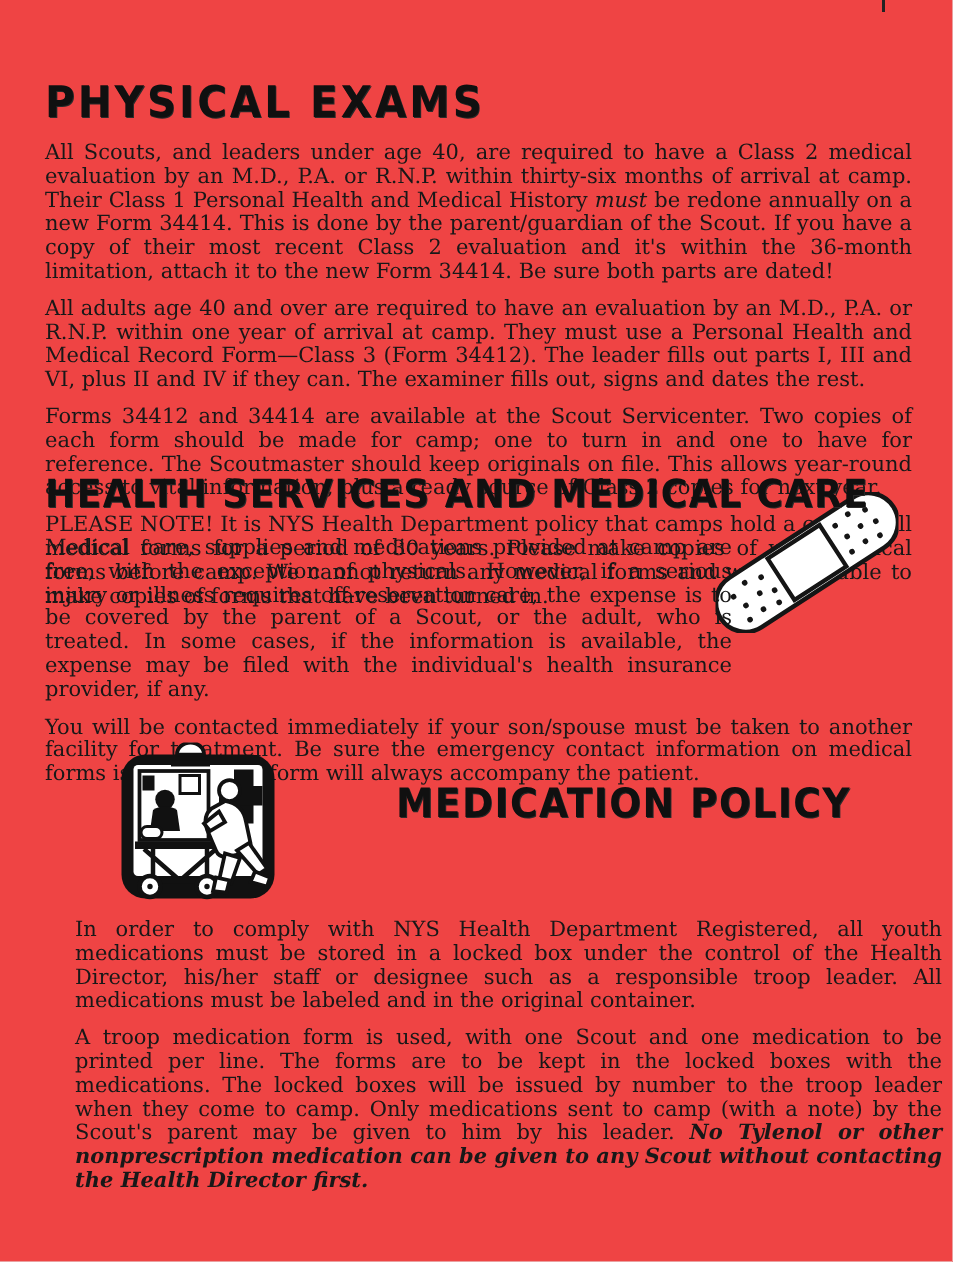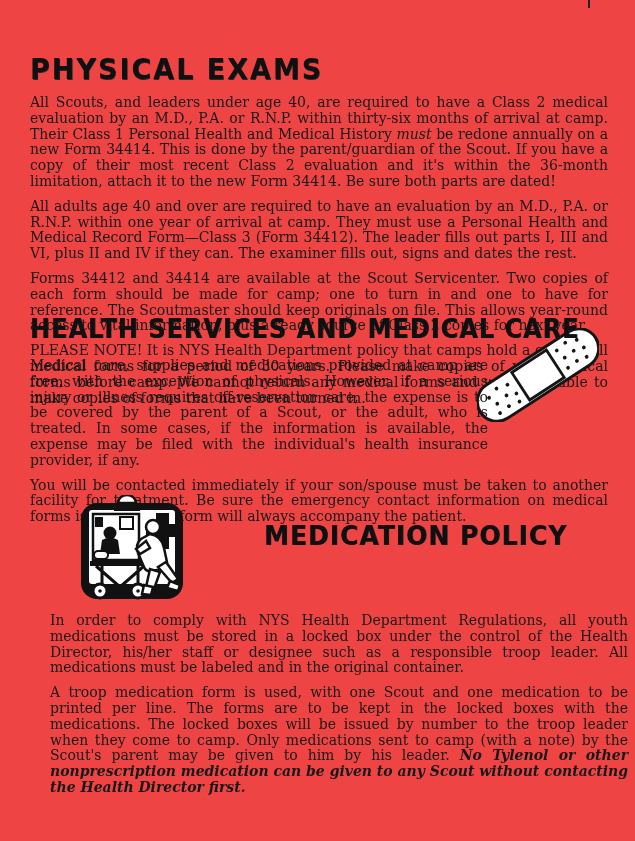--- a/index.html
+++ b/index.html
@@ -143,18 +143,18 @@
           <path d="M70 74 l-4 18 8 2 6 -17 z"></path>
           <path d="M90 86 l10 4 -2 6 -11 -3 z"></path>
           <path d="M64 90 l-2 9 9 1 2 -8 z"></path>
         </g>
       </svg>
     </div>
 
     <h1 class="title-grunge">MEDICATION POLICY</h1>
 
     <div class="mp-body">
-      <p class="body-par">In order to comply with NYS Health Department Regulations, all youth medications must be stored in a locked box under the control of the Health Director, his/her staff or designee such as a responsible troop leader. All medications must be labeled and in the original container.</p>
+      <p class="body-par">In order to comply with NYS Health Department Registered, all youth medications must be stored in a locked box under the control of the Health Director, his/her staff or designee such as a responsible troop leader. All medications must be labeled and in the original container.</p>
       <p class="body-par"><span>A troop medication form is used, with one Scout and one medication to be printed per line. The forms are to be kept in the locked boxes with the medications. The locked boxes will be issued by number to the troop leader when they come to camp. Only medications sent to camp (with a note) by the Scout's parent may be given to him by his leader. </span><span class="strong-note">No Tylenol or other nonprescription medication can be given to any Scout without contacting the Health Director first.</span></p>
     </div>
   </div>
 
 </div>
 
 </body></html>

